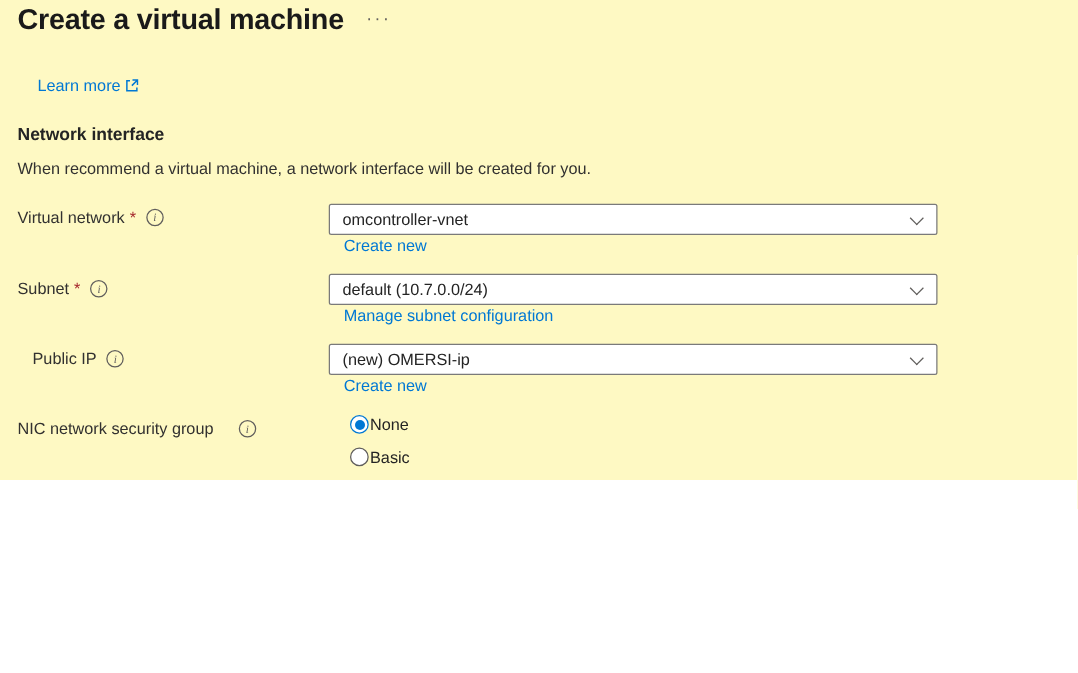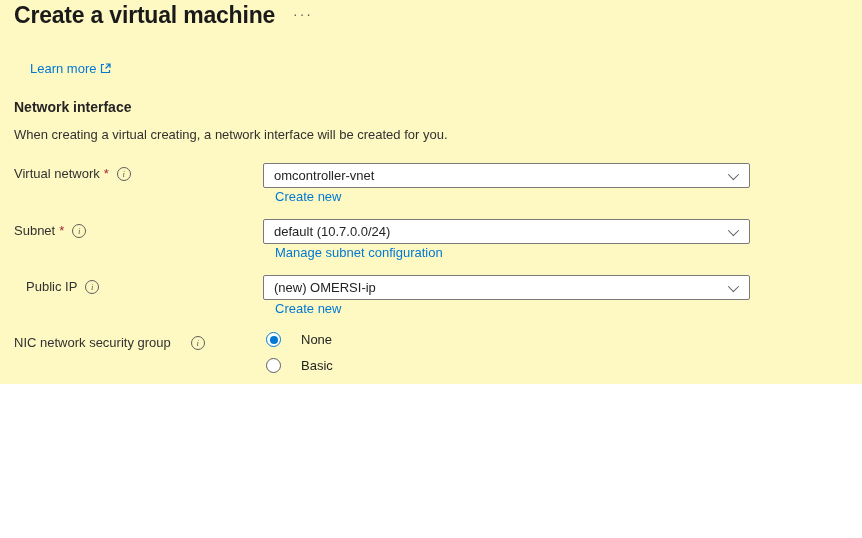--- a/index.html
+++ b/index.html
@@ -48,21 +48,21 @@
     font-size:13px; color:#242424; padding:0 16px 0 10px; display:flex; align-items:center;
     cursor:pointer;
   }
   .chevron {
     position:absolute; right:13px; top:8px; width:8px; height:8px;
     border-right:1.5px solid #605e5c; border-bottom:1.5px solid #605e5c;
     transform:rotate(45deg) translateY(-2px);
   }
   .under-link { position:absolute; left:275px; }
   .radio-row {
-    position:absolute; left:266px; display:flex; align-items:center; gap:20px; cursor:pointer;
+    position:absolute; left:280px; display:flex; align-items:center; gap:1px; cursor:pointer;
   }
   .radio-circle {
     width:15px; height:15px; border-radius:50%; border:1px solid #605e5c; background:#fff;
     display:flex; align-items:center; justify-content:center; flex:0 0 auto;
   }
   .radio-circle.selected { border:1px solid #0078d4; }
   .radio-dot { width:8px; height:8px; border-radius:50%; background:#0078d4; }
   .radio-label { font-size:13px; color:#242424; }
   .info-box {
     position:absolute; left:263px; top:421px; width:482px; height:84px;
@@ -100,21 +100,21 @@
     <span class="link">Learn more</span>
     <span class="ext-icon">
       <svg width="11" height="11" viewBox="0 0 11 11">
         <path d="M4 1.5 H1.5 V9.5 H9.5 V7" fill="none" stroke="#0078d4" stroke-width="1.2"></path>
         <path d="M6 1 H10 V5 M10 1 L5.5 5.5" fill="none" stroke="#0078d4" stroke-width="1.2"></path>
       </svg>
     </span>
   </div>
 
   <div class="section-heading">Network interface</div>
-  <div class="section-desc">When creating a virtual creating, a network interface will be created for you.</div>
+  <div class="section-desc">When recommend a virtual machine, a network interface will be created for you.</div>
 
   <div class="field-label" style="top:166px;">
     <span>Virtual network</span>
     <span class="req">*</span>
     <span class="info-i">i</span>
   </div>
   <div class="select" style="top:163px;" role="combobox">
     <span>omcontroller-vnet</span>
     <span class="chevron"></span>
   </div>

